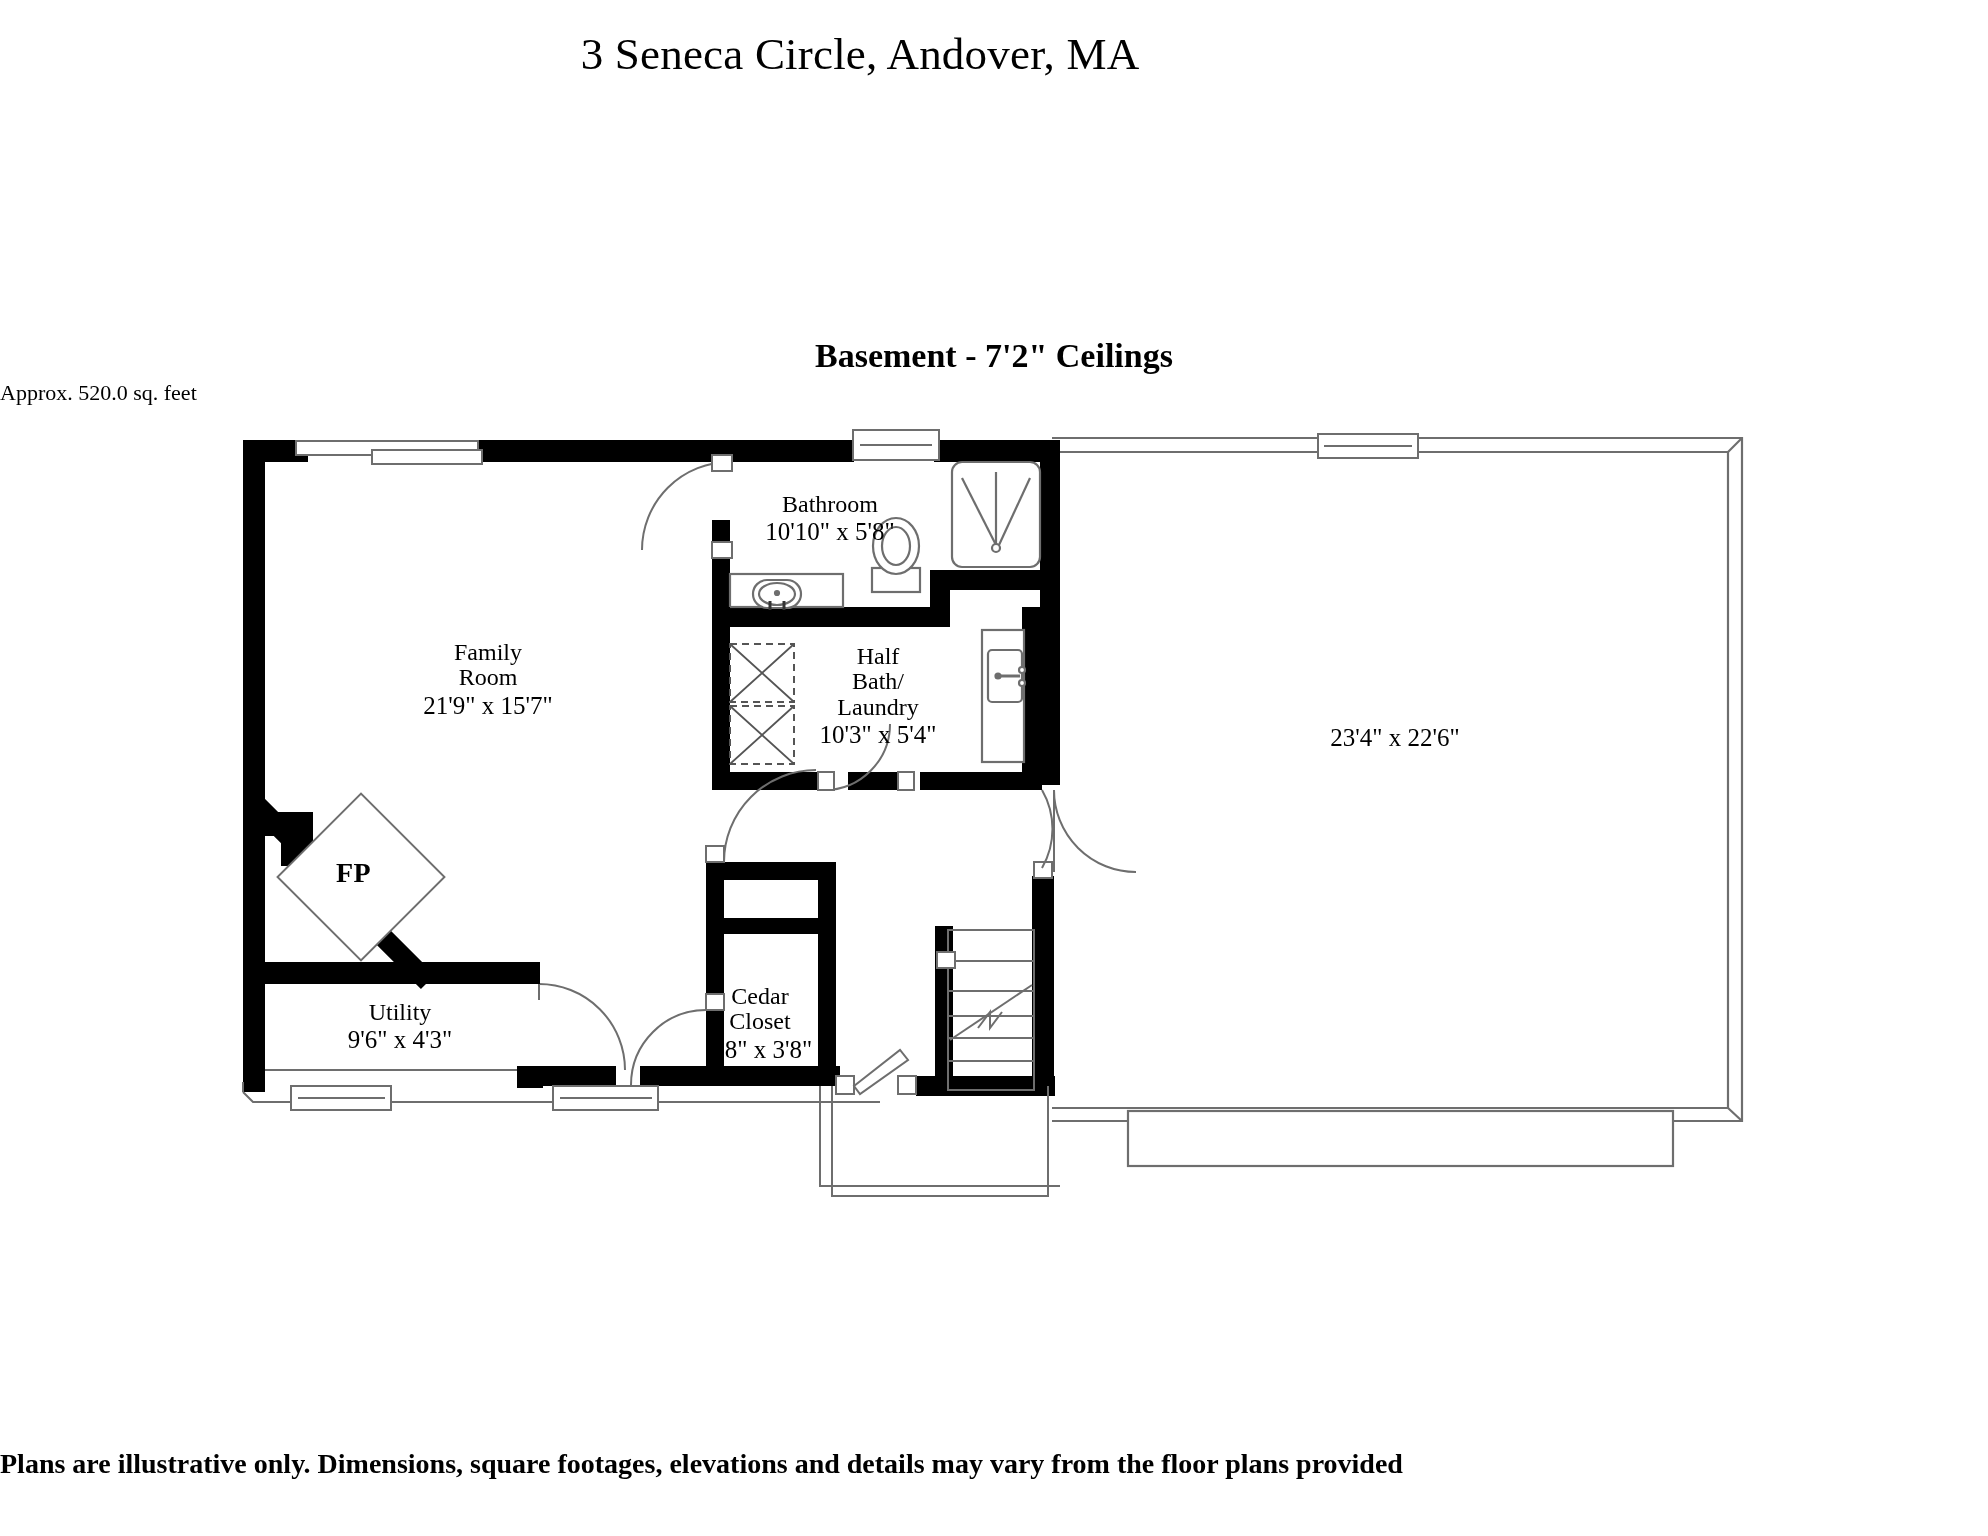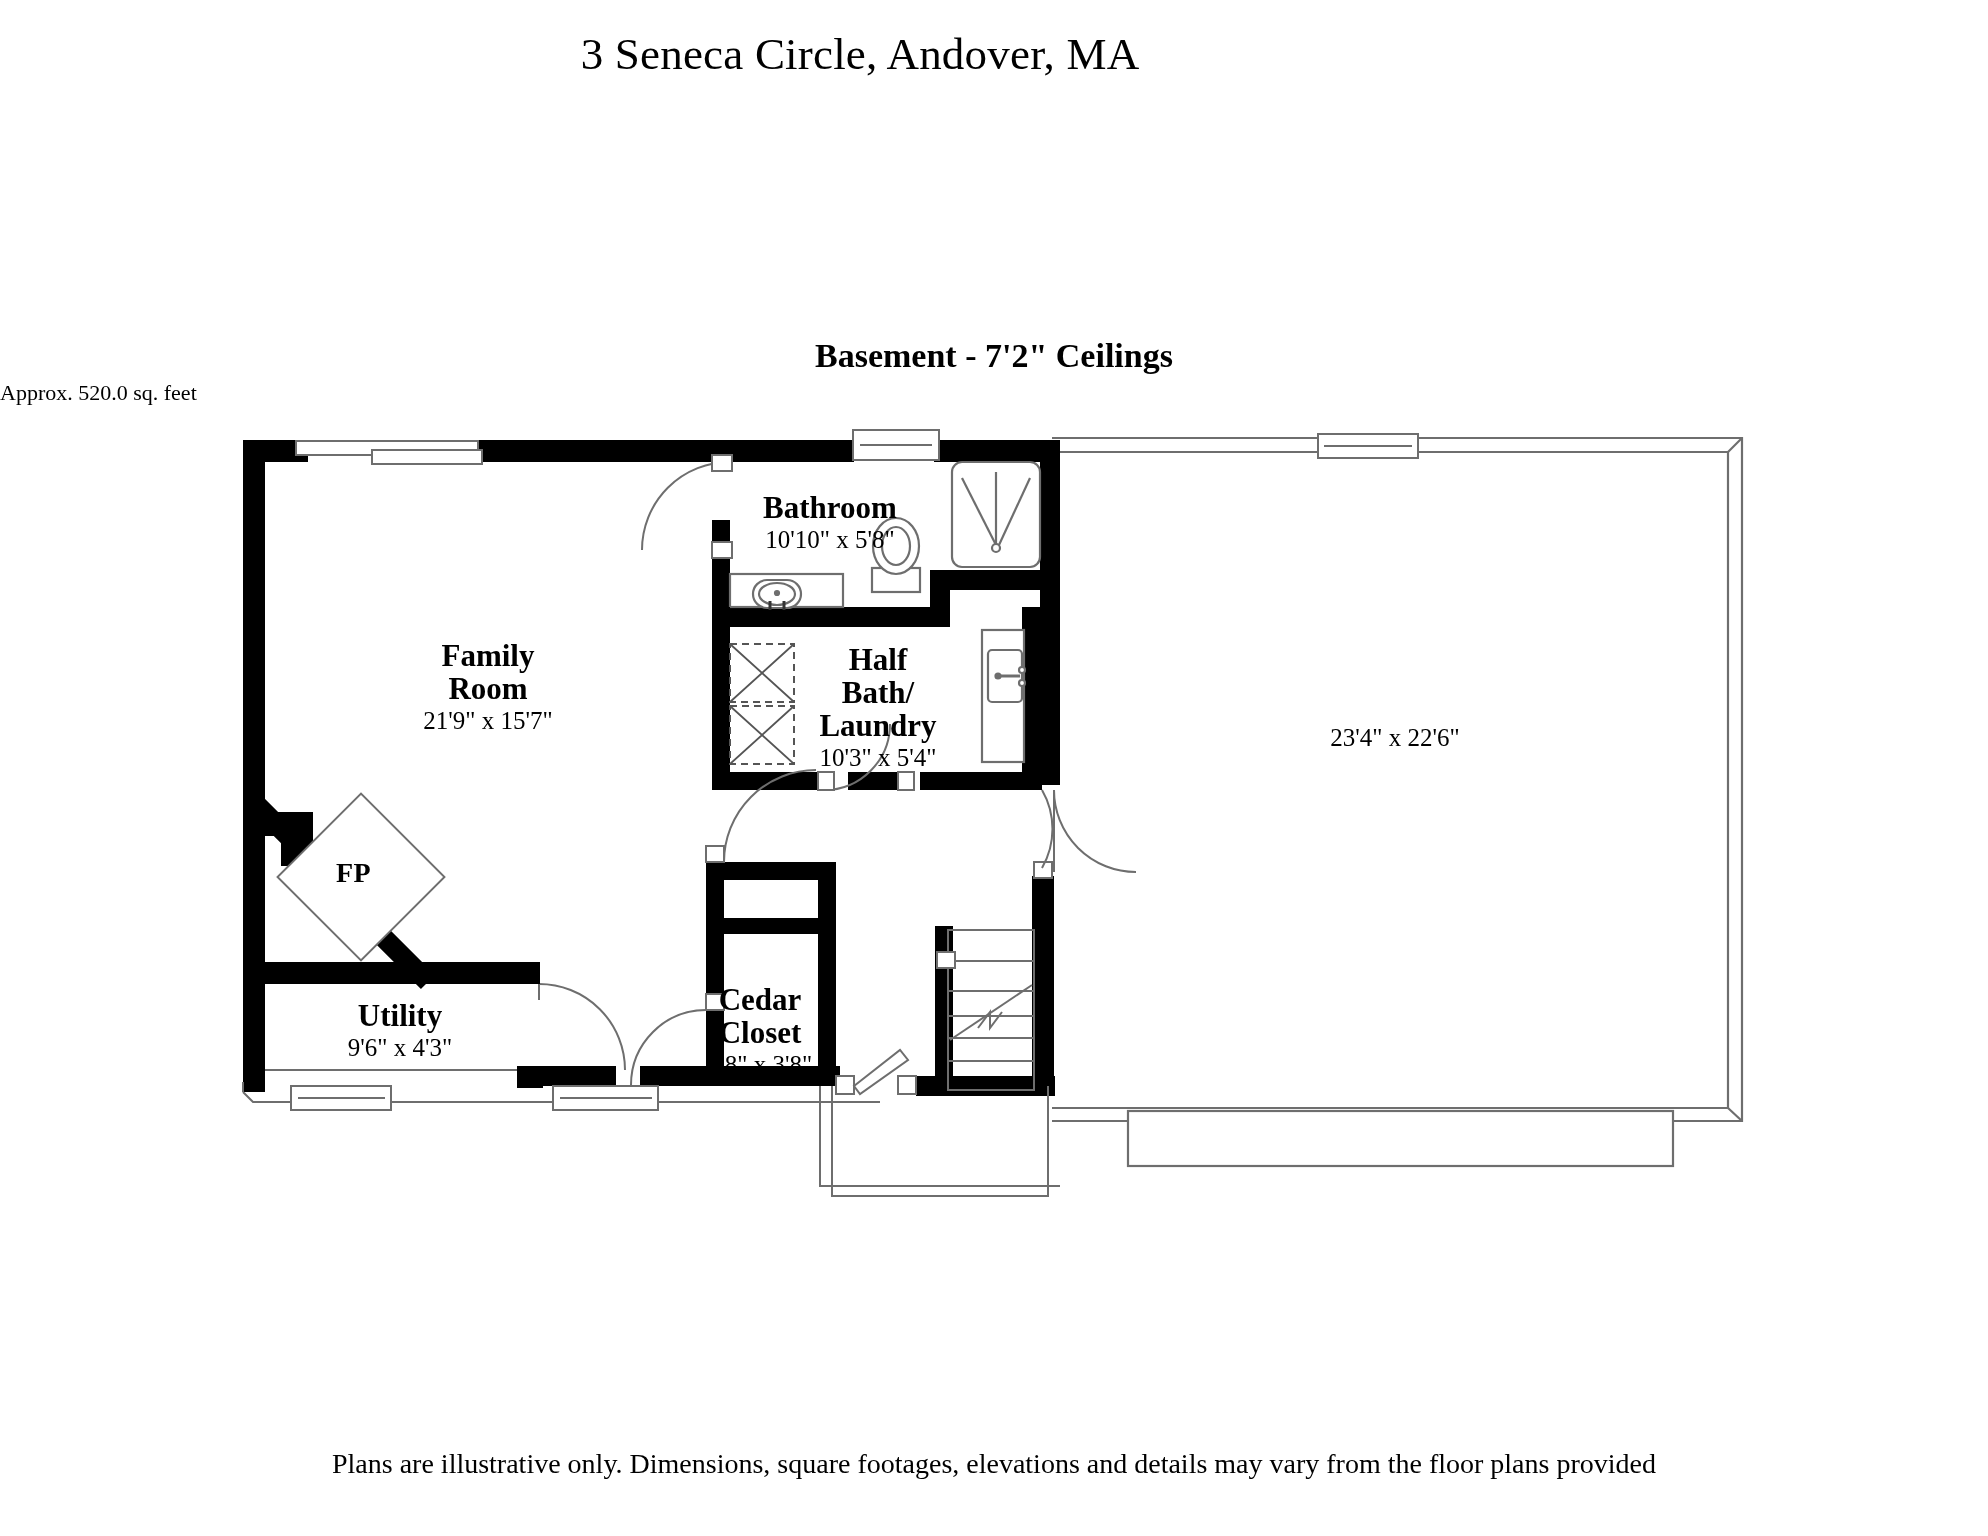--- a/index.html
+++ b/index.html
@@ -47,43 +47,42 @@
     text-align: left;
     font-size: 22px;
     font-weight: 400;
   }
 
   #footer-note {
     position: absolute;
     top: 1448px;
     left: 0;
     width: 1988px;
-    text-align: center;
     font-size: 28px;
-    font-weight: 400;
+    font-weight: 700;
   }
 
   #floorplan-canvas {
     position: absolute;
     left: 0;
     top: 0;
     width: 1988px;
     height: 1536px;
   }
 
   .room-label {
     position: absolute;
     text-align: center;
     line-height: 1.02;
     white-space: nowrap;
   }
   .room-label .rname {
     display: block;
-    font-weight: 700;
-    font-size: 31px;
+    font-weight: 400;
+    font-size: 24px;
     line-height: 1.06;
   }
   .room-label .rdim {
     display: block;
     font-weight: 400;
     font-size: 25px;
     line-height: 1.1;
     margin-top: 1px;
   }
   .room-label.two-line .rname { white-space: pre-line; }

